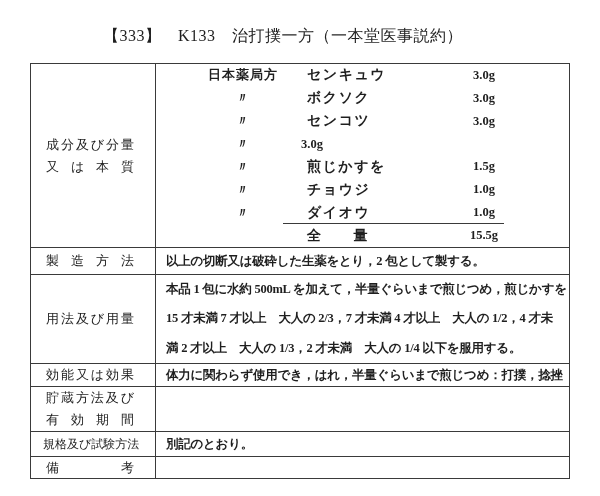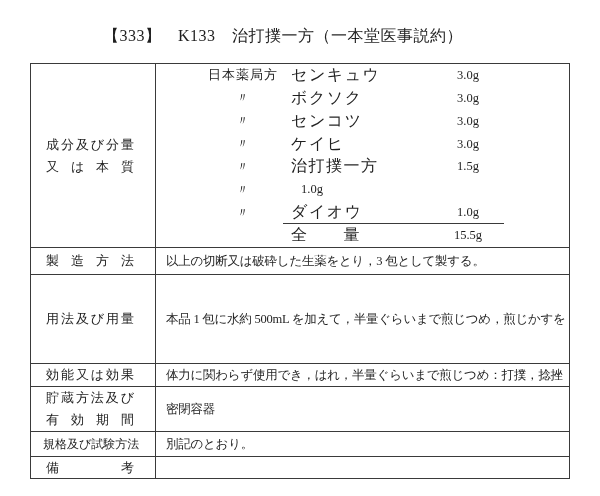--- a/index.html
+++ b/index.html
@@ -16,42 +16,42 @@
   .doc-table{
     position:absolute;top:63px;left:30px;width:540px;
     border:1px solid #3a3a3a;box-sizing:border-box;
   }
   .t-row{display:flex;box-sizing:border-box;}
   .t-row + .t-row{border-top:1px solid #3a3a3a;}
   .label-col{
     flex:0 0 125px;width:125px;border-right:1px solid #3a3a3a;box-sizing:border-box;
     display:flex;flex-direction:column;justify-content:center;
   }
-  .content-col{flex:1;display:flex;flex-direction:column;justify-content:center;box-sizing:border-box;}
+  .content-col{flex:1;display:flex;flex-direction:column;justify-content:center;box-sizing:border-box;font-weight:bold;}
   .label-line{
     display:flex;justify-content:space-between;
     width:88px;margin-left:15px;font-size:13px;line-height:22px;white-space:nowrap;
   }
   .label-line.wide{width:96px;margin-left:12px;font-size:12px;line-height:22px;}
   .cell-text{
     padding-left:10px;font-size:12.5px;letter-spacing:-0.25px;white-space:nowrap;
   }
   
   .row-ingredients{height:183px;}
   .row-manufacturing{height:27px;}
   .row-dosage{height:89px;}
   .row-efficacy{height:23px;}
   .row-storage{height:45px;}
   .row-standards{height:25px;}
   .row-remarks{height:22px;}
   
   .ing-list{display:flex;flex-direction:column;height:100%;}
   .ing-row{flex:1;display:flex;align-items:center;position:relative;}
   .ing-pharma{margin-left:47px;width:80px;text-align:center;font-size:13px;letter-spacing:1px;white-space:nowrap;}
-  .ing-name{margin-left:8px;width:148px;font-size:16px;letter-spacing:1.5px;white-space:nowrap;}
+  .ing-name{margin-left:24px;width:148px;font-size:14px;letter-spacing:1.5px;white-space:nowrap;}
   .ing-amount{width:58px;text-align:center;padding-right:6px;font-size:12.5px;white-space:nowrap;}
   .total-rule{position:absolute;left:127px;bottom:0;width:221px;height:1px;background:#3a3a3a;}
   .dosage-line{flex:1;display:flex;align-items:center;padding-left:10px;font-size:12.5px;letter-spacing:-0.25px;white-space:nowrap;}
 </style>
 </head>
 <body>
 
 <div class="page">
 
   <div class="doc-title">【333】　K133　治打撲一方（一本堂医事説約）</div>
@@ -87,30 +87,30 @@
             <span class="ing-name">ボクソク</span>
             <span class="ing-amount">3.0g</span>
           </div>
           <div class="ing-row">
             <span class="ing-pharma">〃</span>
             <span class="ing-name">センコツ</span>
             <span class="ing-amount">3.0g</span>
           </div>
           <div class="ing-row">
             <span class="ing-pharma">〃</span>
-            <span class="ing-name">ケイヒ</span>
-            <span class="ing-amount">3.0g</span>
-          </div>
-          <div class="ing-row">
-            <span class="ing-pharma">〃</span>
-            <span class="ing-name">治打撲一方</span>
+            <span class="ing-amount">3.0g</span>
+          </div>
+          <div class="ing-row">
+            <span class="ing-pharma">〃</span>
+            <span class="ing-name">煎じかすを</span>
             <span class="ing-amount">1.5g</span>
           </div>
           <div class="ing-row">
             <span class="ing-pharma">〃</span>
+            <span class="ing-name">チョウジ</span>
             <span class="ing-amount">1.0g</span>
           </div>
           <div class="ing-row">
             <span class="ing-pharma">〃</span>
             <span class="ing-name">ダイオウ</span>
             <span class="ing-amount">1.0g</span>
             <span class="total-rule"></span>
           </div>
           <div class="ing-row">
             <span class="ing-pharma"></span>
@@ -124,37 +124,39 @@
     <div class="t-row row-manufacturing">
       <div class="label-col">
         <div class="label-line">
             <span>製</span>
             <span>造</span>
             <span>方</span>
             <span>法</span>
           </div>
       </div>
       <div class="content-col">
-        <div class="cell-text">以上の切断又は破砕した生薬をとり，3 包として製する。</div>
+        <div class="cell-text">以上の切断又は破砕した生薬をとり，2 包として製する。</div>
       </div>
     </div>
 
     <div class="t-row row-dosage">
       <div class="label-col">
         <div class="label-line">
             <span>用</span>
             <span>法</span>
             <span>及</span>
             <span>び</span>
             <span>用</span>
             <span>量</span>
           </div>
       </div>
       <div class="content-col">
         <div class="dosage-line">本品 1 包に水約 500mL を加えて，半量ぐらいまで煎じつめ，煎じかすを</div>
+        <div class="dosage-line">15 才未満 7 才以上　大人の 2/3，7 才未満 4 才以上　大人の 1/2，4 才未</div>
+        <div class="dosage-line">満 2 才以上　大人の 1/3，2 才未満　大人の 1/4 以下を服用する。</div>
       </div>
     </div>
 
     <div class="t-row row-efficacy">
       <div class="label-col">
         <div class="label-line">
             <span>効</span>
             <span>能</span>
             <span>又</span>
             <span>は</span>
@@ -177,23 +179,20 @@
             <span>及</span>
             <span>び</span>
           </div>
         <div class="label-line">
             <span>有</span>
             <span>効</span>
             <span>期</span>
             <span>間</span>
           </div>
       </div>
-      <div class="content-col">
-        <div class="cell-text">密閉容器</div>
-      </div>
     </div>
 
     <div class="t-row row-standards">
       <div class="label-col">
         <div class="label-line wide">
             <span>規</span>
             <span>格</span>
             <span>及</span>
             <span>び</span>
             <span>試</span>

